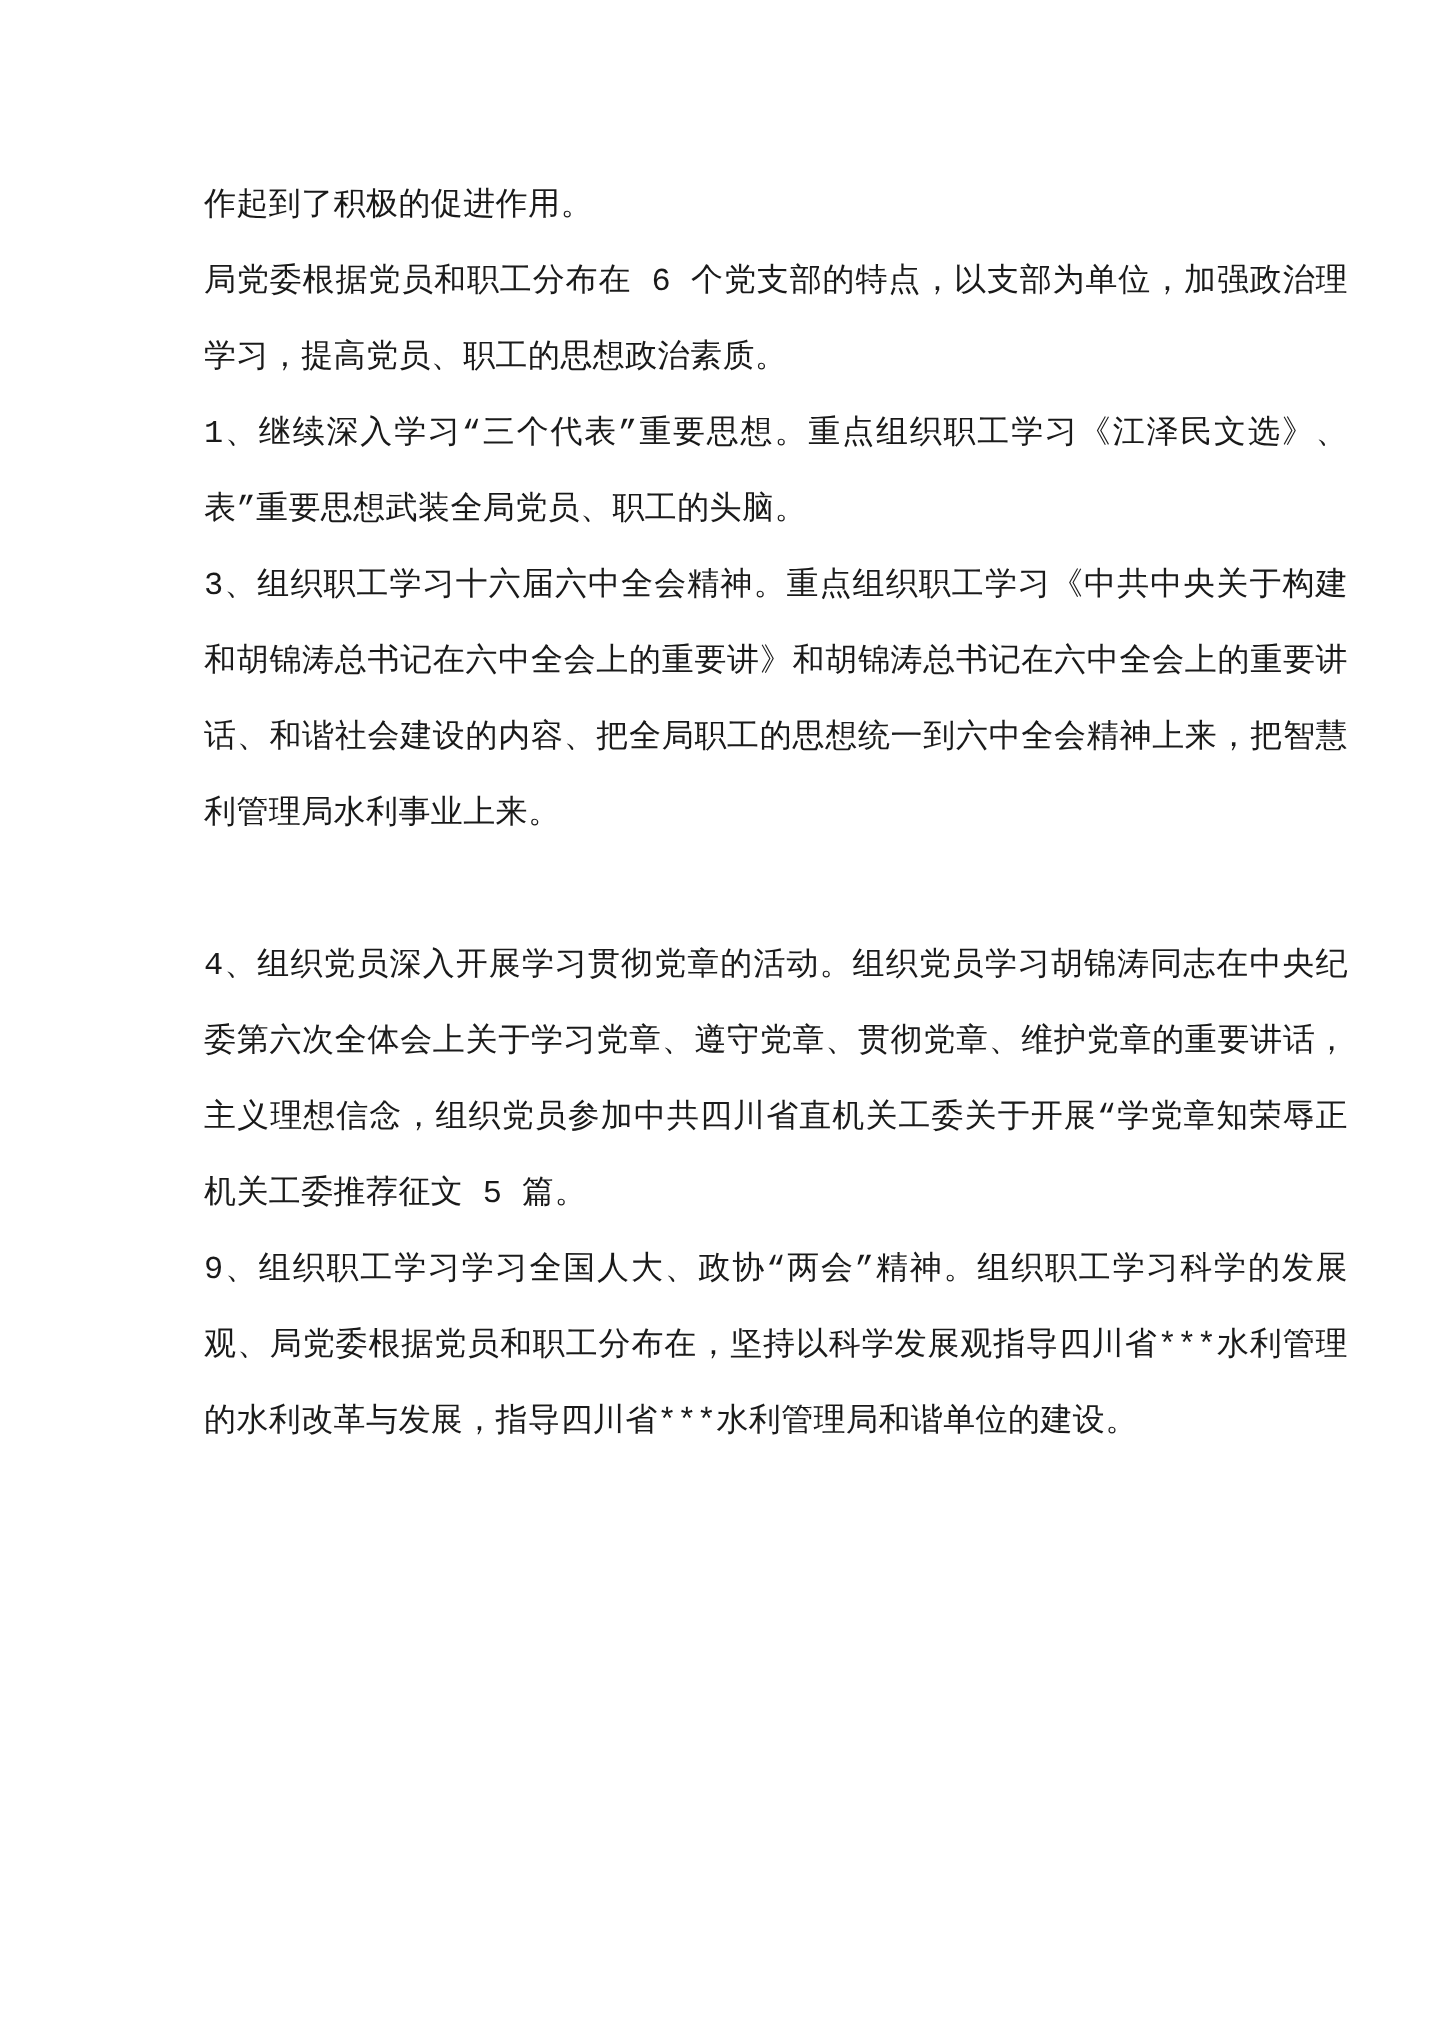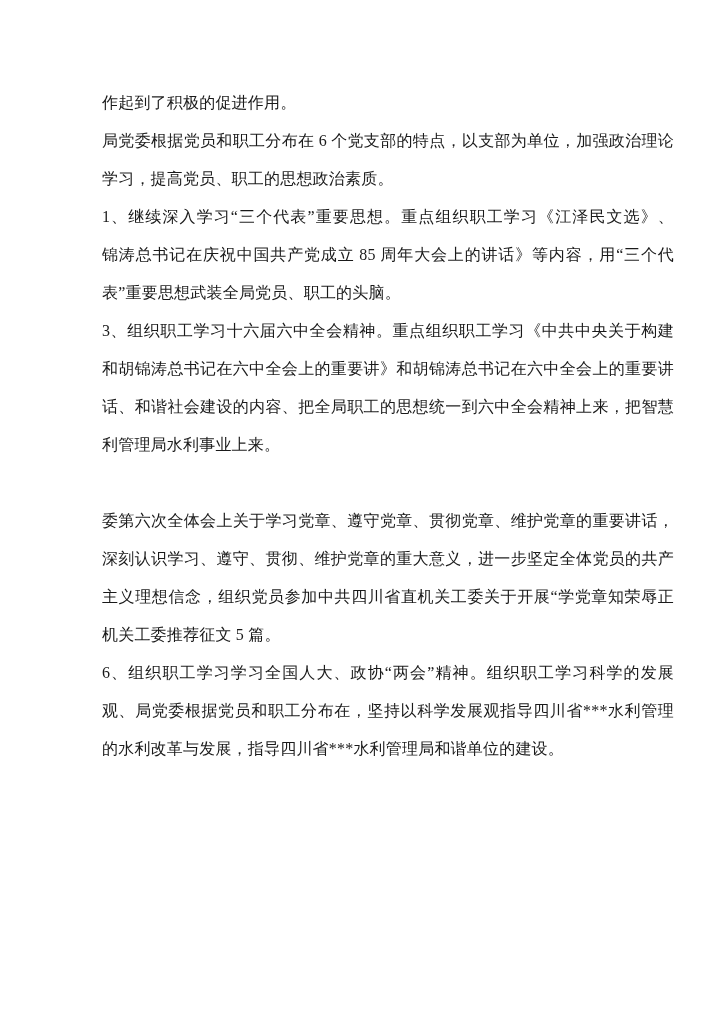--- a/index.html
+++ b/index.html
@@ -9,20 +9,21 @@
     height: 1020px;
     background: #ffffff;
     overflow: hidden;
     font-family: "Liberation Serif", "DejaVu Serif", serif;
   }
   .document-page {
     width: 721px;
     height: 1020px;
     padding: 84px 47px 0 102px;
     background: #ffffff;
+    font-family: Liberation Mono, monospace;
   }
   .paragraph { margin: 0; padding: 0; }
   .line {
     height: 38px;
     line-height: 38px;
     font-size: 16px;
     color: #1a1a1a;
     overflow: hidden;
     white-space: nowrap;
     letter-spacing: 0.2px;
@@ -42,37 +43,36 @@
   <div>
       <div class="paragraph">
         <div class="line">作起到了积极的促进作用。</div>
       </div>
       <div class="paragraph">
         <div class="line fill">局党委根据党员和职工分布在 6 个党支部的特点，以支部为单位，加强政治理论</div>
         <div class="line">学习，提高党员、职工的思想政治素质。</div>
       </div>
       <div class="paragraph">
         <div class="line fill">1、继续深入学习“三个代表”重要思想。重点组织职工学习《江泽民文选》、《胡</div>
-        <div class="line fill">锦涛总书记在庆祝中国共产党成立 85 周年大会上的讲话》等内容，用“三个代</div>
         <div class="line">表”重要思想武装全局党员、职工的头脑。</div>
       </div>
       <div class="paragraph">
         <div class="line fill">3、组织职工学习十六届六中全会精神。重点组织职工学习《中共中央关于构建</div>
         <div class="line fill">和胡锦涛总书记在六中全会上的重要讲》和胡锦涛总书记在六中全会上的重要讲</div>
         <div class="line fill">话、和谐社会建设的内容、把全局职工的思想统一到六中全会精神上来，把智慧</div>
         <div class="line">利管理局水利事业上来。</div>
       </div>
       <div class="paragraph">
         <div class="line blank">&nbsp;</div>
       </div>
       <div class="paragraph">
+        <div class="line fill">4、组织党员深入开展学习贯彻党章的活动。组织党员学习胡锦涛同志在中央纪</div>
         <div class="line fill">委第六次全体会上关于学习党章、遵守党章、贯彻党章、维护党章的重要讲话，</div>
-        <div class="line fill">深刻认识学习、遵守、贯彻、维护党章的重大意义，进一步坚定全体党员的共产</div>
         <div class="line fill">主义理想信念，组织党员参加中共四川省直机关工委关于开展“学党章知荣辱正</div>
         <div class="line">机关工委推荐征文 5 篇。</div>
       </div>
       <div class="paragraph">
-        <div class="line fill">6、组织职工学习学习全国人大、政协“两会”精神。组织职工学习科学的发展</div>
+        <div class="line fill">9、组织职工学习学习全国人大、政协“两会”精神。组织职工学习科学的发展</div>
         <div class="line fill">观、局党委根据党员和职工分布在，坚持以科学发展观指导四川省***水利管理局</div>
         <div class="line">的水利改革与发展，指导四川省***水利管理局和谐单位的建设。</div>
       </div>
     </div>
 </div>
 
 </body></html>

